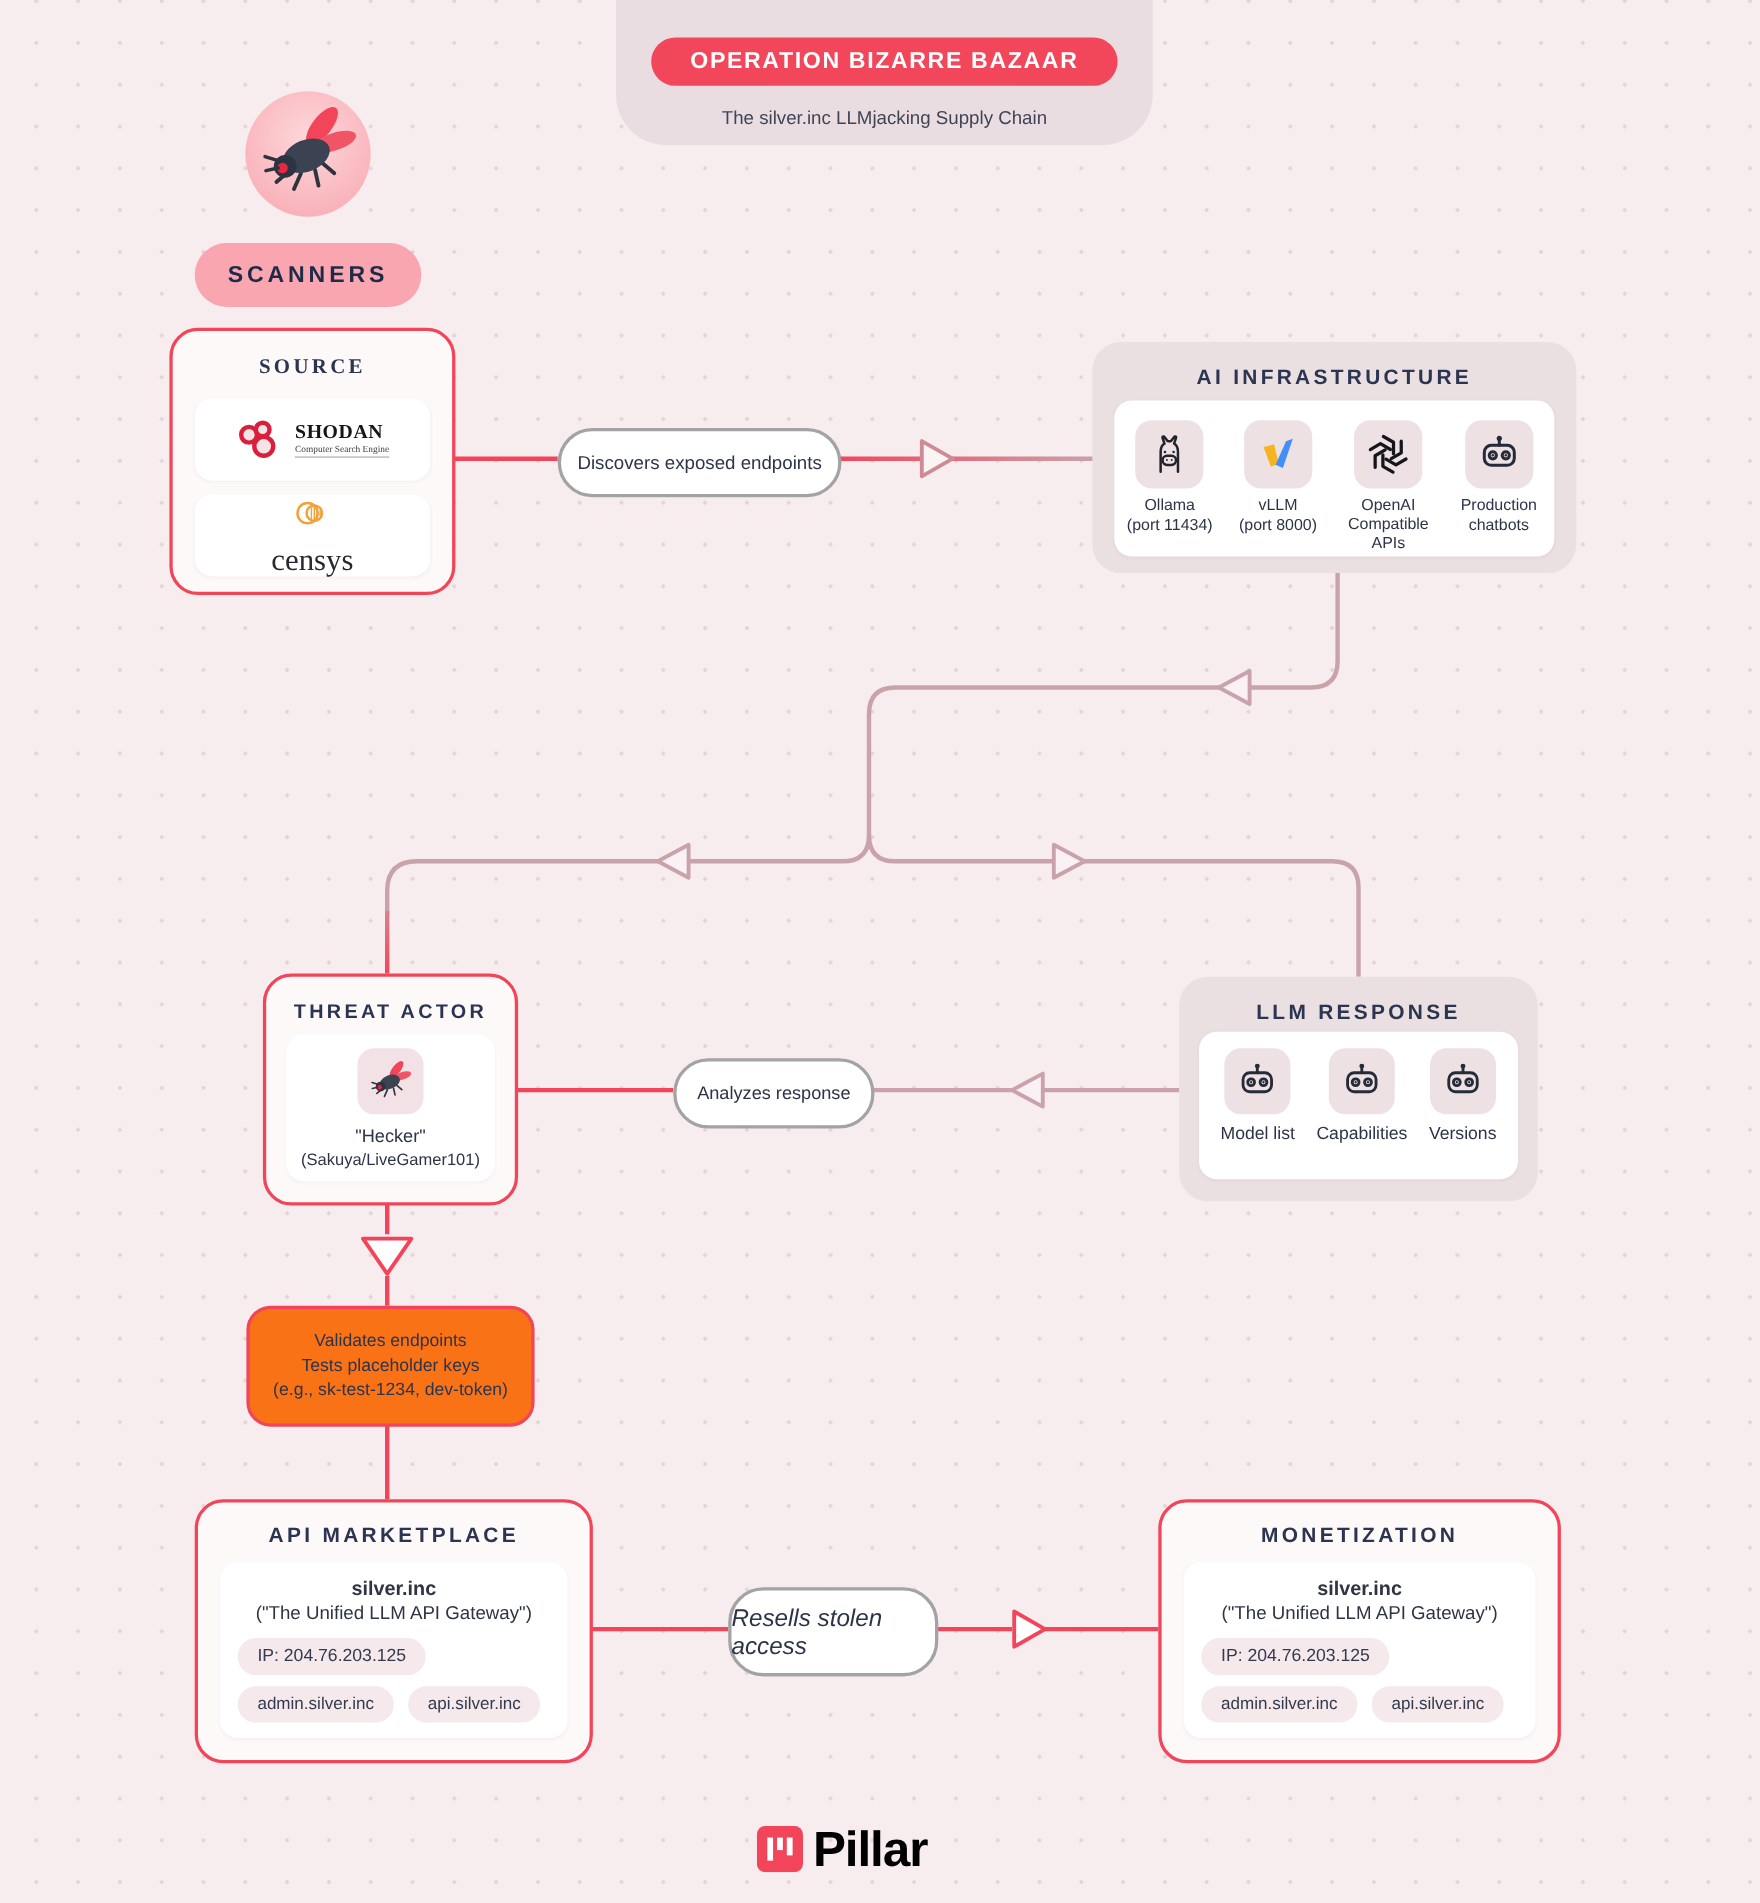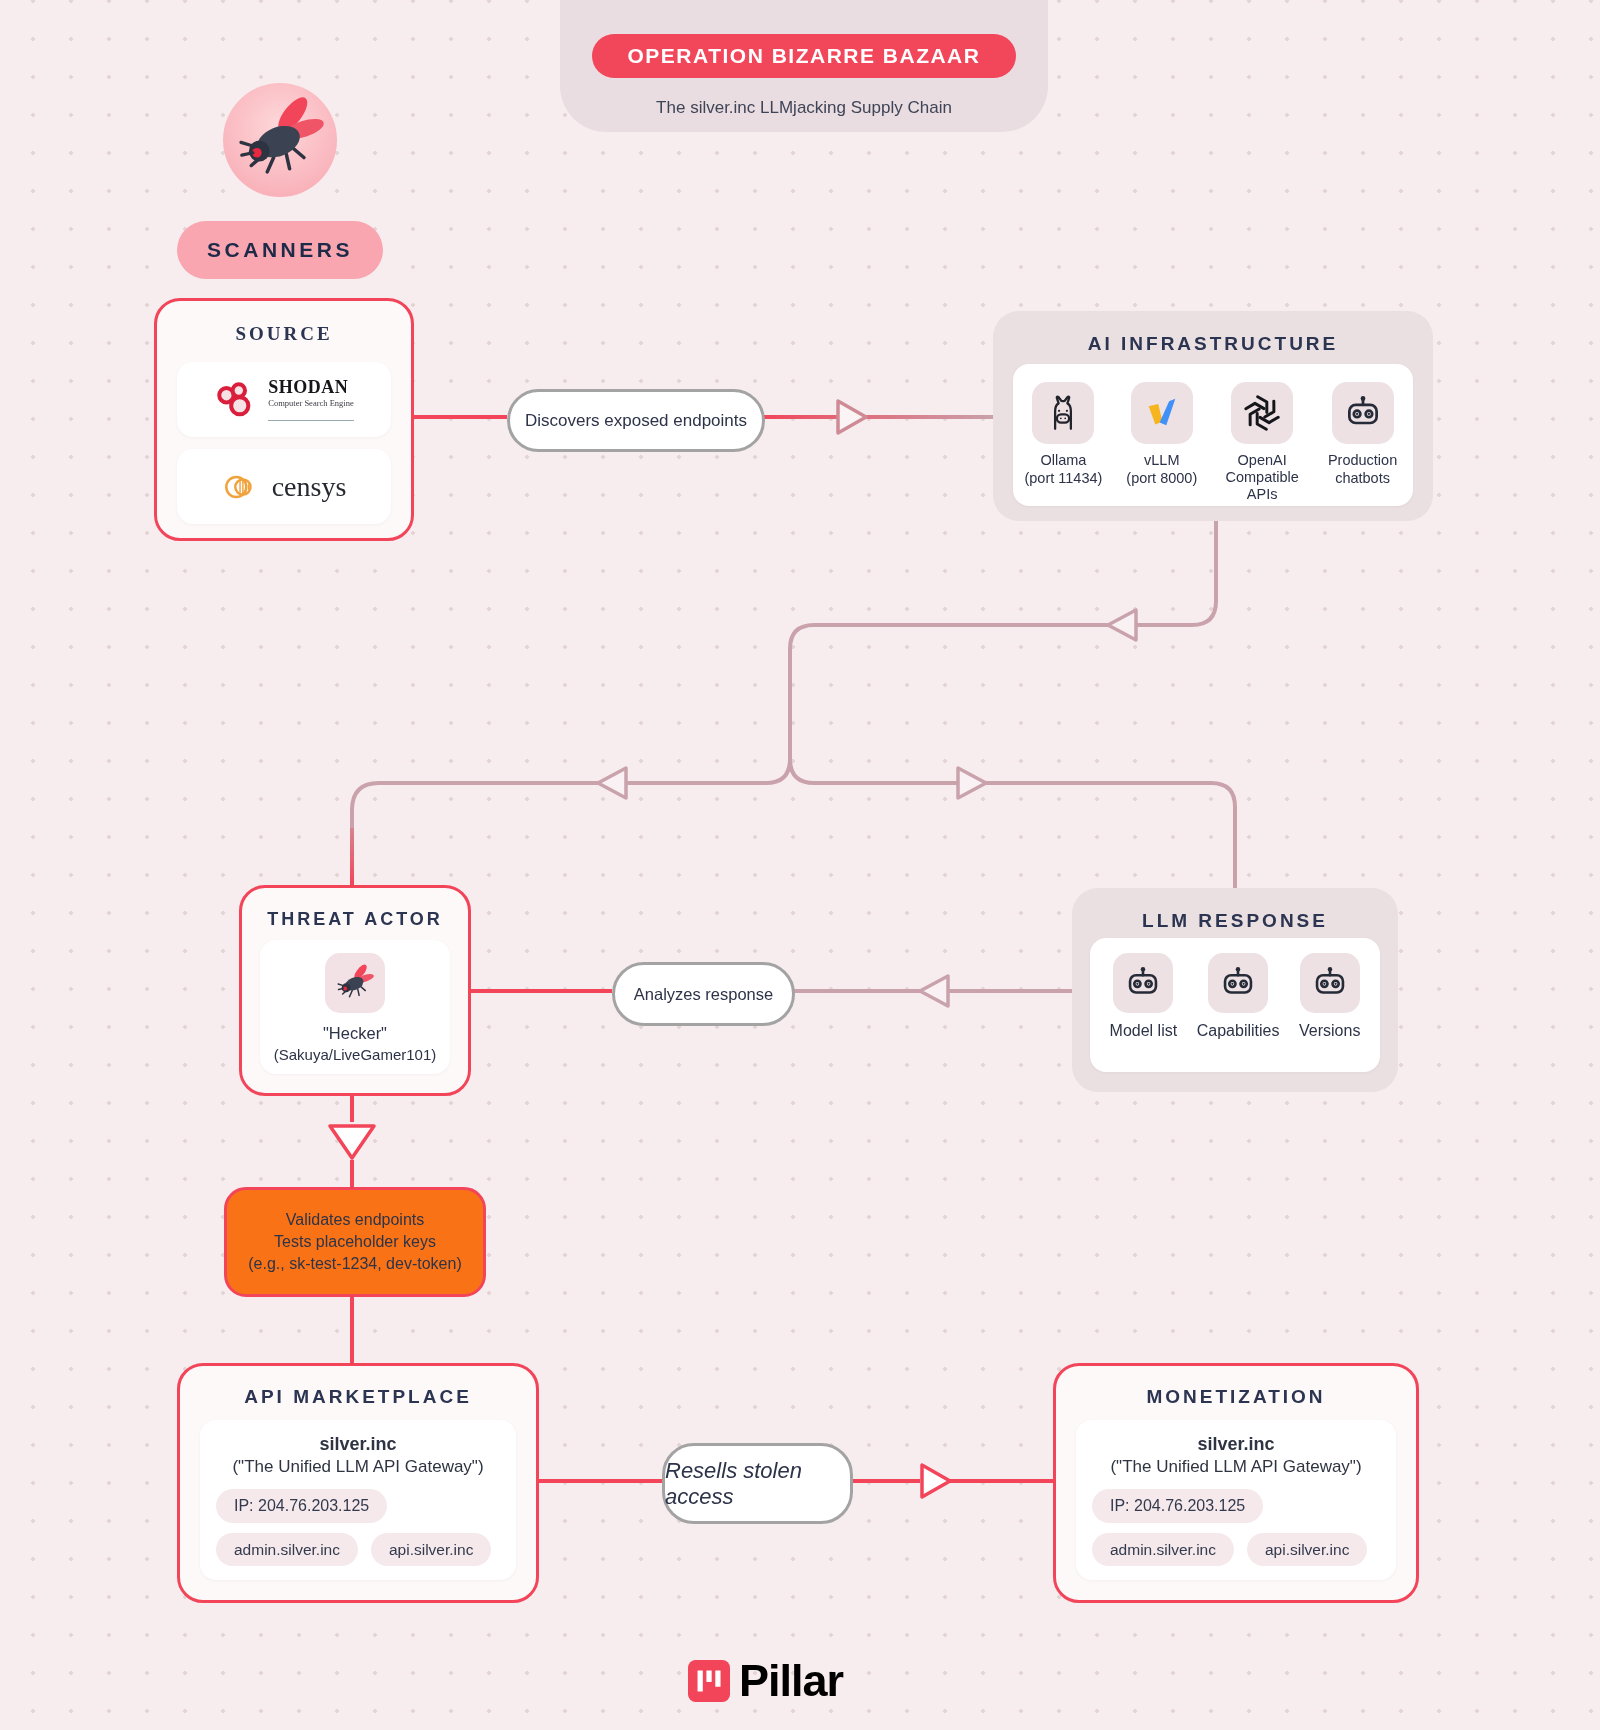--- a/index.html
+++ b/index.html
@@ -48,21 +48,21 @@
   }
   .connectors{position:absolute;left:0;top:0;z-index:1;}
   .chip{
     background:#f5e9eb;border-radius:17px;display:inline-flex;align-items:center;
     padding:0 18px;color:#333a4e;
   }
   .brand-row{left:688px;top:1658px;z-index:2;display:flex;align-items:center;gap:9px;}
   .brand-text{font-size:45px;font-weight:800;color:#000000;letter-spacing:-1px;line-height:1;}
   .logo-line{display:flex;align-items:center;gap:12px;}
   .shodan-name{font-size:18px;font-weight:800;color:#15151a;letter-spacing:.5px;line-height:1;}
-  .shodan-tag{font-size:8.5px;color:#3c3c44;border-bottom:1px solid #9aa;padding-bottom:12px;margin-top:2px;}
+  .shodan-tag{font-size:8.5px;color:#3c3c44;border-bottom:1px solid #9aa;padding-bottom:2px;margin-top:2px;}
   .censys-name{font-size:28px;color:#26292f;font-weight:500;line-height:1;}
 </style>
 </head>
 <body>
 
 <div class="canvas">
   <div class="dots"></div>
 
   <svg class="connectors" width="1600" height="1730">
     <defs>
@@ -128,21 +128,21 @@
       <svg width="42" height="42" viewBox="0 0 44 44">
         <circle cx="13" cy="17" r="7.5" fill="#f6e3e6" stroke="#da1f3d" stroke-width="4.2"></circle>
         <circle cx="26" cy="12" r="6.5" fill="#f6e3e6" stroke="#da1f3d" stroke-width="4.2"></circle>
         <circle cx="27" cy="28" r="9" fill="#f6e3e6" stroke="#da1f3d" stroke-width="4.2"></circle>
       </svg>
       <div>
         <div class="shodan-name">SHODAN</div>
         <div class="shodan-tag">Computer Search Engine</div>
       </div>
     </div>
-    <div class="card logo-line" style="position:absolute;left:20px;top:148px;width:214px;height:75px;justify-content:center;">
+    <div class="card logo-line" style="position:absolute;left:20px;top:148px;width:214px;height:75px;justify-content:center;flex-direction:column;">
       <svg width="38" height="38" viewBox="0 0 40 40" fill="none">
         <circle cx="15" cy="20" r="10.5" stroke="#f0a23c" stroke-width="2.6"></circle>
         <circle cx="22" cy="20" r="8" stroke="#f0a23c" stroke-width="2.6"></circle>
         <path d="M19 14 v12 M22 13.5 v13 M25 14.5 v11 M28 17 v6" stroke="#f0a23c" stroke-width="1.5"></path>
       </svg>
       <div class="censys-name">censys</div>
     </div>
   </div>
 
   <div class="flow-pill" style="left:507px;top:389px;width:252px;height:57px;">

